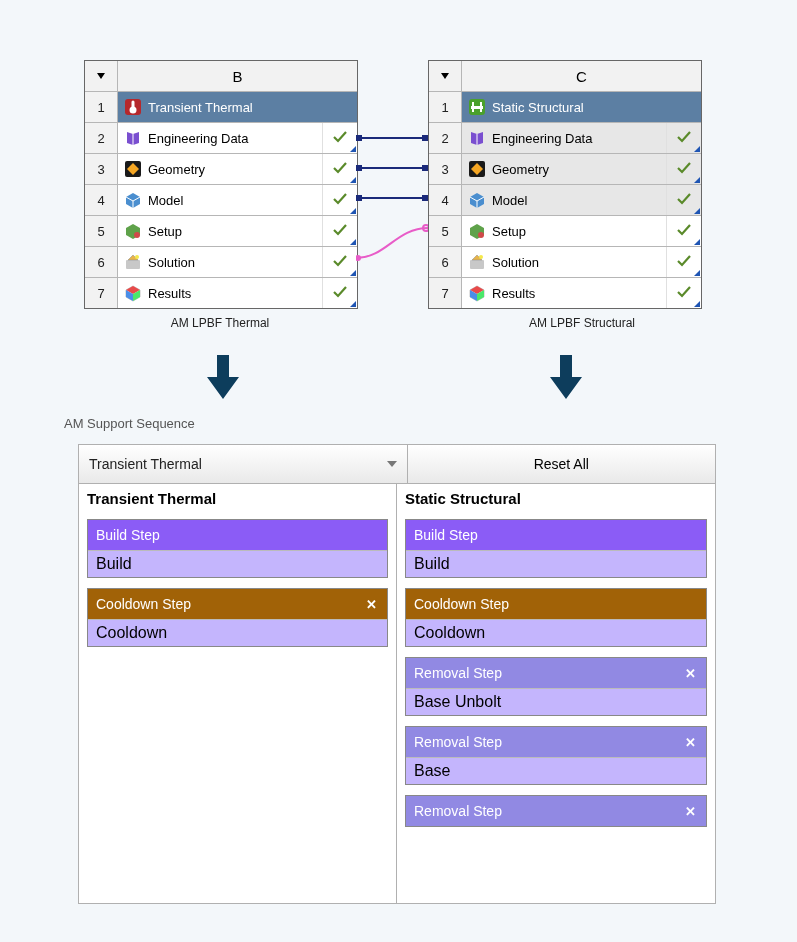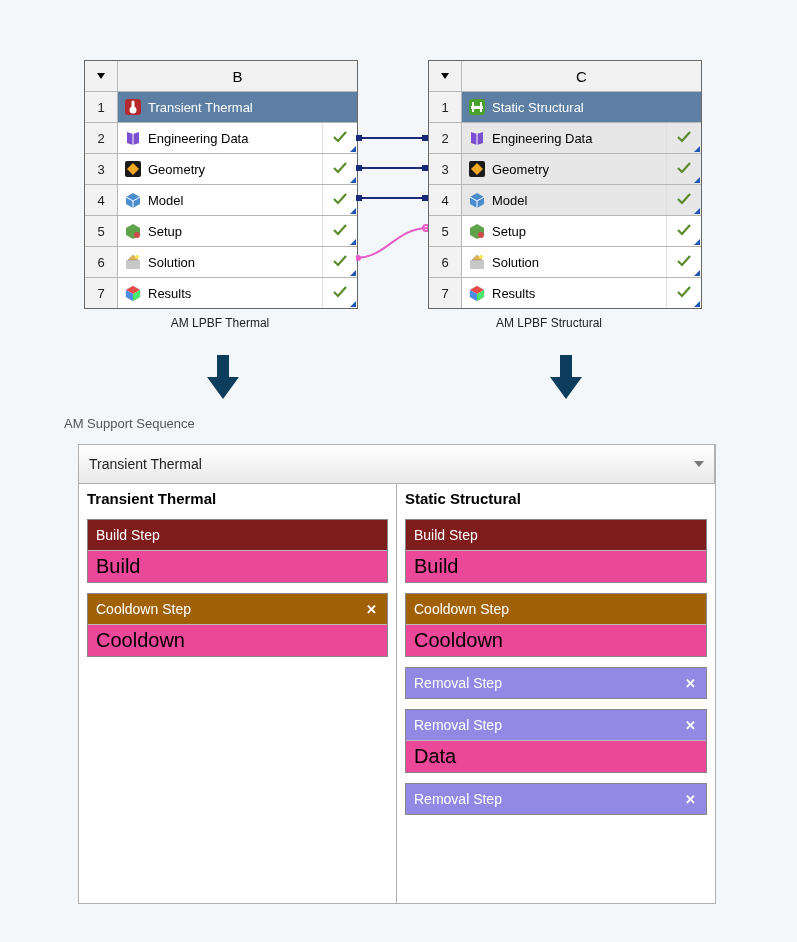--- a/index.html
+++ b/index.html
@@ -197,25 +197,25 @@
     display: flex;
     align-items: center;
     justify-content: space-between;
     color: #fff;
     font-size: 14px;
     padding: 4px 8px;
     height: 22px;
   }
   .step-items div {
     padding: 4px 8px;
-    font-size: 20px;
+    font-size: 16px;
     border-top: 1px solid #bbb;
-    background: #ec4899;
-  }
-  .orange { background: #7f1d1d; }
+    background: #c4b5fd;
+  }
+  .orange { background: #8b5cf6; }
   .teal   { background: #a16207; }
   .violet { background: #9189e3; text-align: center; }
   .x-btn {
     font-weight: 700;
     font-size: 13px;
     cursor: pointer;
     padding: 0 2px;
   }
 </style>
 </head>
@@ -473,21 +473,21 @@
           </span>
           <span class="wb-label">Results</span>
         </div>
         <div class="wb-cell-status corner-mark">
           <span><svg width="16" height="16" viewBox="0 0 16 16">
               <polyline points="2,8 6,12 14,3" fill="none" stroke="#5a8a2a" stroke-width="2.2"></polyline>
             </svg></span>
         </div>
       </div>
     </div>
-  <div class="caption" style="left:459px; top:316px; width:180px;">AM LPBF Structural</div>
+  <div class="caption" style="left:492px; top:316px; width:180px;">AM LPBF Structural</div>
 
   <svg class="conn" style="left:356px; top:100px; width:72px; height:200px;">
 
     <line x1="0" y1="38" x2="72" y2="38" stroke="#1a2a7a" stroke-width="2"></line>
     <rect x="0" y="35" width="6" height="6" fill="#1a2a7a"></rect>
       <rect x="66" y="35" width="6" height="6" fill="#1a2a7a"></rect>
 
     <line x1="0" y1="68" x2="72" y2="68" stroke="#1a2a7a" stroke-width="2"></line>
     <rect x="0" y="65" width="6" height="6" fill="#1a2a7a"></rect>
       <rect x="66" y="65" width="6" height="6" fill="#1a2a7a"></rect>
@@ -510,20 +510,21 @@
 
   <div class="panel-title">AM Support Sequence</div>
   <div class="panel-title-line"></div>
 
   <div class="proc-panel">
     <div class="proc-toprow">
       <div class="proc-dropdown">
         <span>Transient Thermal</span>
         <span class="dd-caret"></span>
       </div>
+      <div class="proc-reset">Reset All</div>
     </div>
     <div class="proc-body" id="procBody">
         <div class="proc-col">
           <h4>Transient Thermal</h4>
           <div class="step-block">
             <div class="step-head orange">
               <span>Build Step</span>
             </div>
             <div class="step-items">
               <div>Build</div>
@@ -555,28 +556,31 @@
             </div>
             <div class="step-items">
               <div>Cooldown</div>
             </div>
           </div>
           <div class="step-block">
             <div class="step-head violet">
               <span>Removal Step</span>
               <span class="x-btn">✕</span>
             </div>
+            <div class="step-items">
+              <div>Base Unbolt</div>
+            </div>
           </div>
           <div class="step-block">
             <div class="step-head violet">
               <span>Removal Step</span>
               <span class="x-btn">✕</span>
             </div>
             <div class="step-items">
-              <div>Data</div>
+              <div>Base</div>
             </div>
           </div>
           <div class="step-block">
             <div class="step-head violet">
               <span>Removal Step</span>
               <span class="x-btn">✕</span>
             </div>
           </div>
         </div>
       </div>

